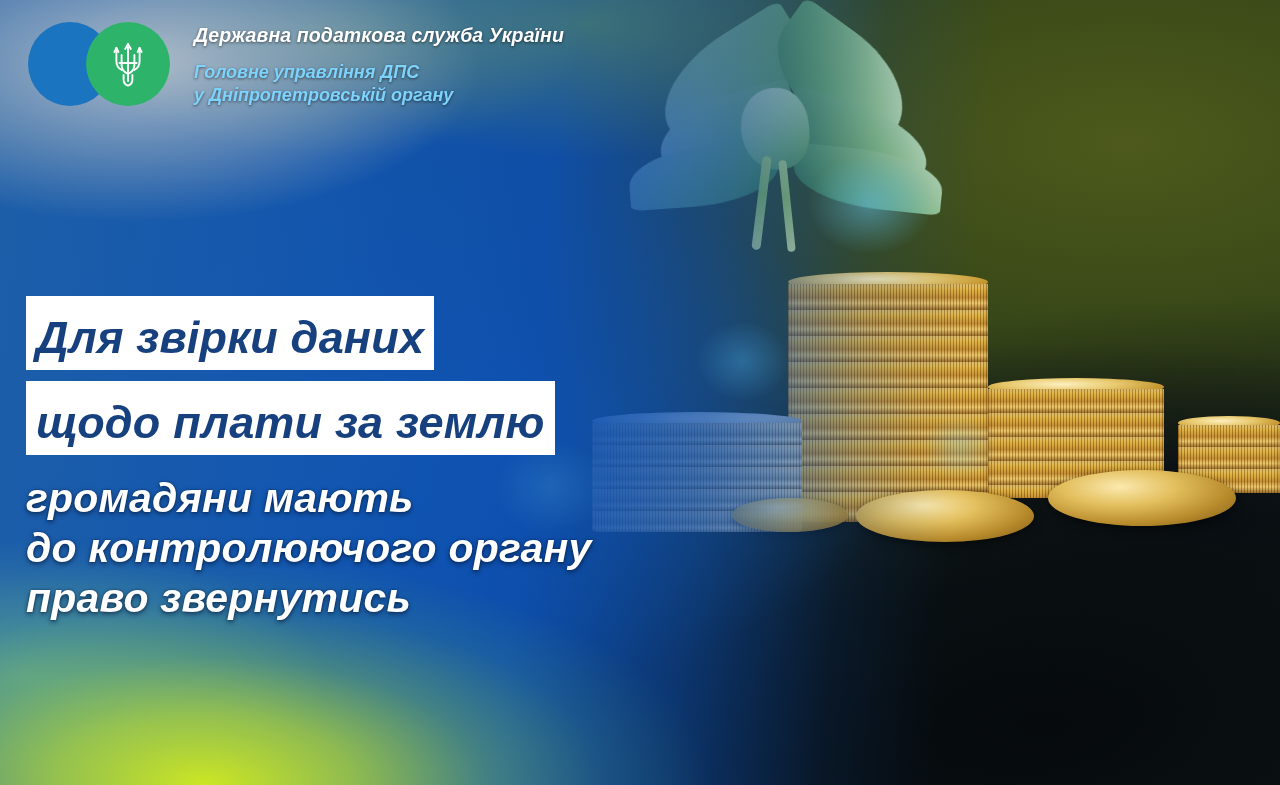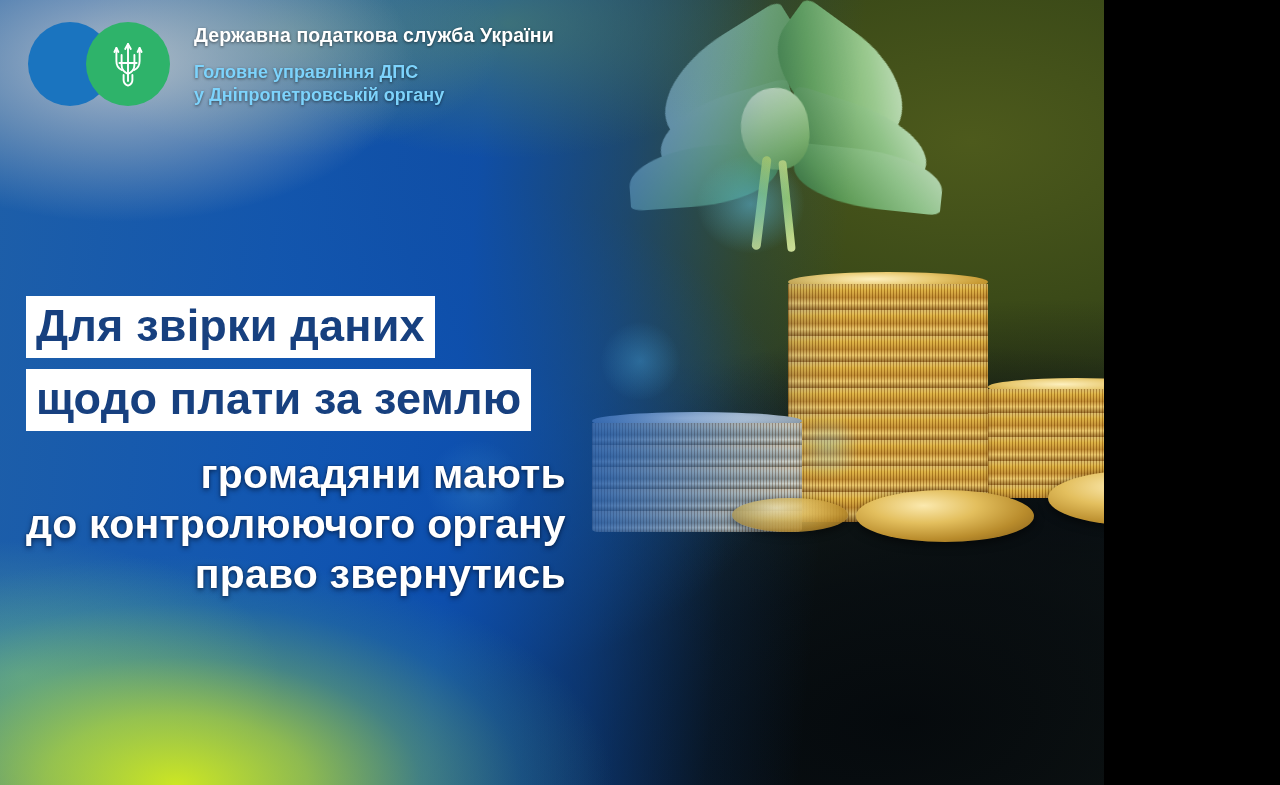--- a/index.html
+++ b/index.html
@@ -1,24 +1,25 @@
 <!DOCTYPE html>
 <html lang="uk"><head>
 <meta charset="utf-8">
 <title>ДПС — Для звірки даних щодо плати за землю</title>
 <style>
   html,body{margin:0;padding:0;background:#000;}
   body{font-family:"Liberation Sans","DejaVu Sans",sans-serif;}
 
   .banner{
     position:relative;
-    width:1104px;
+    width:1280px;
     height:785px;
     overflow:hidden;
     background:#0d4f9b;
+    font-style:italic;
   }
 
   
   .bg-layer{position:absolute;inset:0;}
 
   
   .bg-base{
     background:
       radial-gradient(120% 95% at 88% 18%, #4d5a1c 0%, #3b4a18 22%, #28351a 45%, rgba(20,28,18,0) 72%),
       radial-gradient(90% 70% at 72% 8%,  #5d6b24 0%, rgba(60,76,26,0) 62%),
@@ -116,28 +117,27 @@
   .org-sub{
     font-size:18px;font-weight:bold;color:#7dd3fc;line-height:1.3;
     text-shadow:0 1px 3px rgba(0,0,0,.55);white-space:nowrap;margin:0;
   }
 
   
   .headline{position:absolute;left:26px;top:296px;z-index:9;}
   .hl-hi{
     display:table;background:#ffffff;color:#17407f;
     font-size:45px;font-weight:bold;line-height:1.02;
-    padding:7px 10px 9px 10px;margin-bottom:11px;letter-spacing:.2px;
+    padding:19px 10px 9px 10px;margin-bottom:11px;letter-spacing:.2px;
     white-space:nowrap;
   }
   .hl-plain{
     display:block;color:#ffffff;font-size:41px;font-weight:bold;
     line-height:1.22;letter-spacing:.2px;white-space:nowrap;
     text-shadow:0 2px 5px rgba(0,20,50,.65), 0 0 2px rgba(0,15,40,.5);
-    text-align:right;
   }
   .hl-plain.first{margin-top:18px;}
 </style>
 </head>
 <body>
 
 <div class="banner">
 
   <div class="bg-layer bg-base"></div>
   <div class="bg-layer bg-ground"></div>

